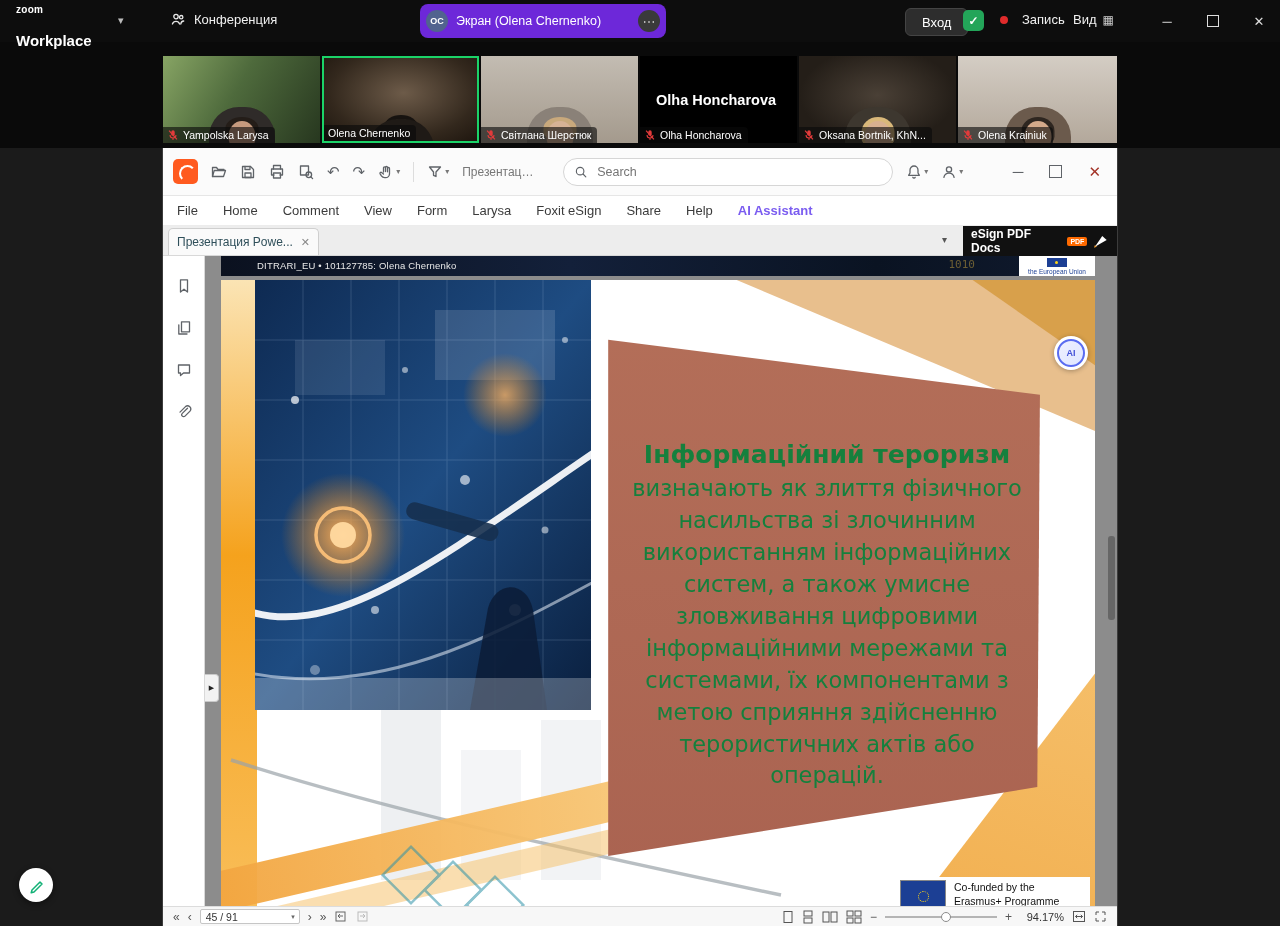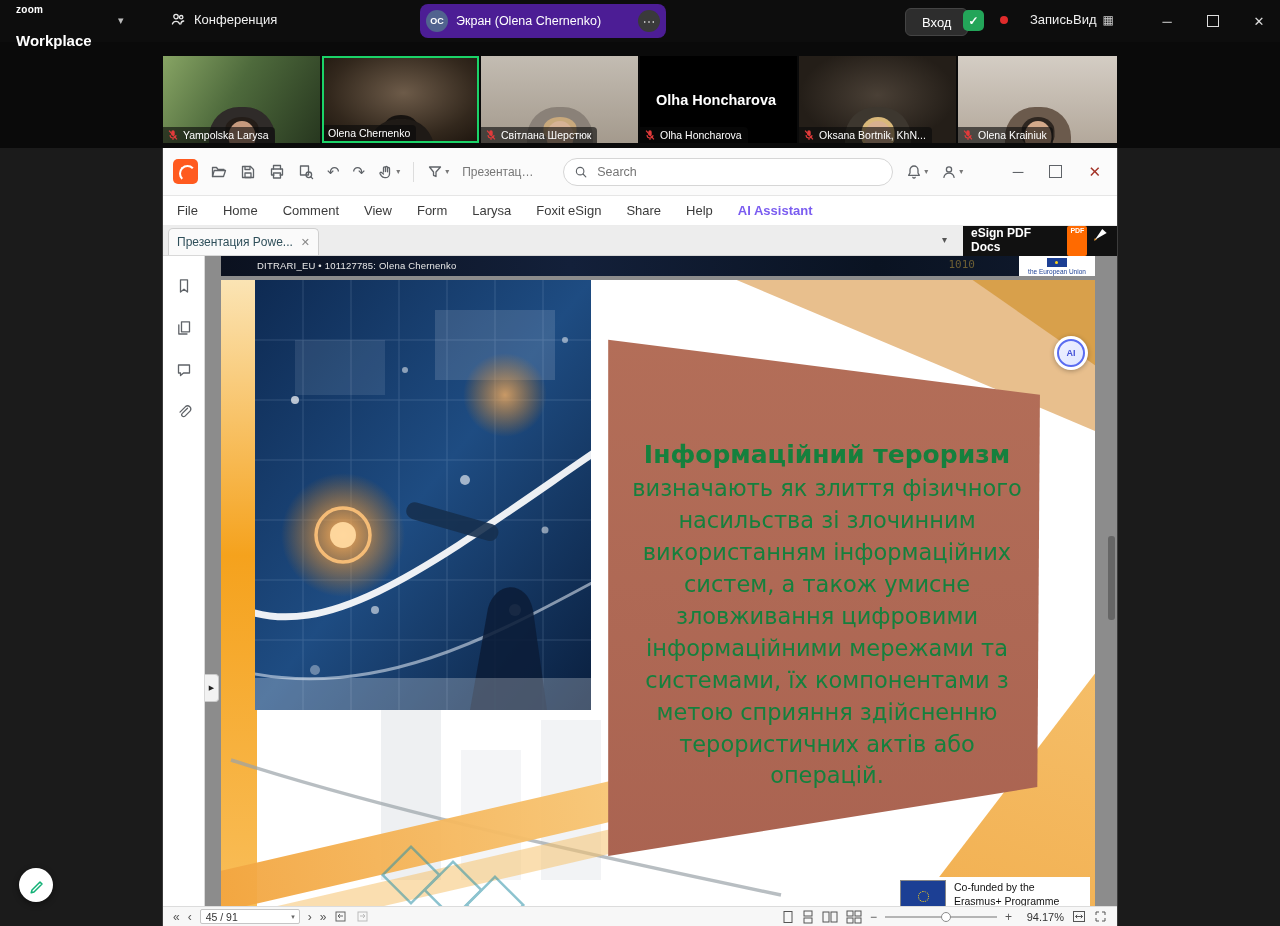--- a/index.html
+++ b/index.html
@@ -6,27 +6,27 @@
   body{width:1280px;height:926px;background:#141414;font-family:"Liberation Sans",sans-serif;overflow:hidden;position:relative;-webkit-font-smoothing:antialiased}
   svg.ic{width:16px;height:16px;stroke:#5f6368;fill:none;stroke-width:1.3;stroke-linecap:round;stroke-linejoin:round;display:block}
 
   
   .topbar{position:absolute;left:0;top:0;width:1280px;height:42px;background:#0d0d0d;color:#fff;z-index:40}
   .zlogo{position:absolute;left:16px;top:5px;line-height:1}
   .zlogo .l1{font-size:10px;font-weight:bold;letter-spacing:.3px}
   .zlogo .l2{font-size:15px;font-weight:bold;margin-top:18px}
   .logo-chev{position:absolute;left:118px;top:14px;color:#bbb;font-size:11px}
   .meeting{position:absolute;left:170px;top:11px;display:flex;align-items:center;gap:8px;font-size:13px;color:#f0f0f0}
-  .sharetab{position:absolute;left:420px;top:4px;width:246px;height:34px;background:#4c1d95;border-radius:8px;display:flex;align-items:center;gap:8px;padding:0 6px;box-sizing:border-box}
+  .sharetab{position:absolute;left:420px;top:4px;width:246px;height:34px;background:#6d28d9;border-radius:8px;display:flex;align-items:center;gap:8px;padding:0 6px;box-sizing:border-box}
   .sharetab .av{width:22px;height:22px;border-radius:50%;background:#51638f;color:#fff;font-size:9px;display:flex;align-items:center;justify-content:center;font-weight:bold}
   .sharetab .lbl{font-size:12.5px;color:#fff;white-space:nowrap;overflow:hidden;text-overflow:ellipsis;flex:1}
   .sharetab .more{width:22px;height:22px;border-radius:50%;background:#3a3a3a;color:#ddd;display:flex;align-items:center;justify-content:center;font-size:13px}
   .signin{position:absolute;left:905px;top:8px;height:26px;padding:0 16px;background:#2d2d2d;border:1px solid #444;border-radius:6px;color:#fff;font-size:13px;display:flex;align-items:center}
   .shield{position:absolute;left:963px;top:10px;width:21px;height:21px;background:#23a559;border-radius:5px;color:#fff;font-size:12px;display:flex;align-items:center;justify-content:center;font-weight:bold}
-  .rec{position:absolute;left:1000px;top:12px;display:flex;align-items:center;gap:22px;font-size:13px;color:#f0f0f0}
+  .rec{position:absolute;left:1000px;top:12px;display:flex;align-items:center;gap:14px;font-size:13px;color:#f0f0f0}
   .rec .dot{width:8px;height:8px;border-radius:50%;background:#e02b2b}
   .viewbtn{position:absolute;left:1073px;top:12px;display:flex;align-items:center;gap:6px;font-size:13px;color:#f0f0f0}
   .winctl{position:absolute;top:0;height:42px;width:34px;display:flex;align-items:center;justify-content:center;color:#ddd;font-size:13px}
   .wc-min{left:1150px}.wc-max{left:1196px}.wc-close{left:1242px}
   .wc-max .sq{width:10px;height:10px;border:1.2px solid #ddd}
 
   
   .pstrip{position:absolute;left:0;top:42px;width:1280px;height:106px;background:#0a0a0a;z-index:30}
   .tile{position:absolute;top:14px;width:157px;height:87px;overflow:hidden;box-sizing:border-box;background:#222}
   .tile.active{border:2px solid #1bd368}
@@ -59,21 +59,21 @@
   .fwin .x{color:#a33327;font-size:15px}
 
   .fmenubar{height:30px;display:flex;align-items:center;gap:25px;padding:0 14px;font-size:13px;color:#3b3b3b;background:#fff;border-bottom:1px solid #ececec;box-sizing:border-box}
   .fmenubar .mi{white-space:nowrap}
   .fmenubar .ai{color:#7a5cf0;font-weight:bold}
 
   .ftabbar{height:30px;background:#ededed;border-bottom:1px solid #d8d8d8;display:flex;align-items:flex-end;box-sizing:border-box;position:relative}
   .doctab{margin-left:5px;height:26px;padding:0 8px;background:#fafafa;border:1px solid #cfcfcf;border-bottom:none;border-radius:5px 5px 0 0;display:flex;align-items:center;gap:8px;font-size:12px;color:#2f4f5a}
   .doctab .x{color:#888;font-size:11px}
   .tab-chev{position:absolute;right:170px;top:8px;font-size:10px;color:#555}
-  .esign{position:absolute;right:0;top:0;width:154px;height:30px;background:#111;color:#fff;display:flex;gap:6px;padding:0 8px;box-sizing:border-box;font-size:12px;font-weight:bold}
+  .esign{position:absolute;right:0;top:0;width:154px;height:30px;background:#111;color:#fff;display:flex;align-items:center;gap:6px;padding:12px 8px;box-sizing:border-box;font-size:12px;font-weight:bold}
   .esign .badge{background:#ff6a00;font-size:7px;padding:1px 3px;border-radius:2px;font-weight:bold}
 
   .fdoc{flex:1;display:flex;position:relative;min-height:0}
   .fsidebar{width:42px;background:#fff;border-right:1px solid #d9d9d9;display:flex;flex-direction:column;align-items:center;gap:26px;padding-top:22px;box-sizing:border-box}
   .expander{position:absolute;left:42px;top:418px;width:13px;height:26px;background:#f2f2f2;border:1px solid #c9c9c9;border-left:none;border-radius:0 4px 4px 0;display:flex;align-items:center;justify-content:center;font-size:7px;color:#222;z-index:5}
   .canvas{flex:1;position:relative;background:#8c8c8c;overflow:hidden}
   .scrollthumb{position:absolute;right:2px;top:280px;width:7px;height:84px;background:#666;border-radius:3px}
 
   
   .prevpage{position:absolute;left:16px;top:0;width:874px;height:20px;background:linear-gradient(90deg,#0b111f,#13203a 40%,#0a1322 75%,#101a2e);overflow:hidden}

